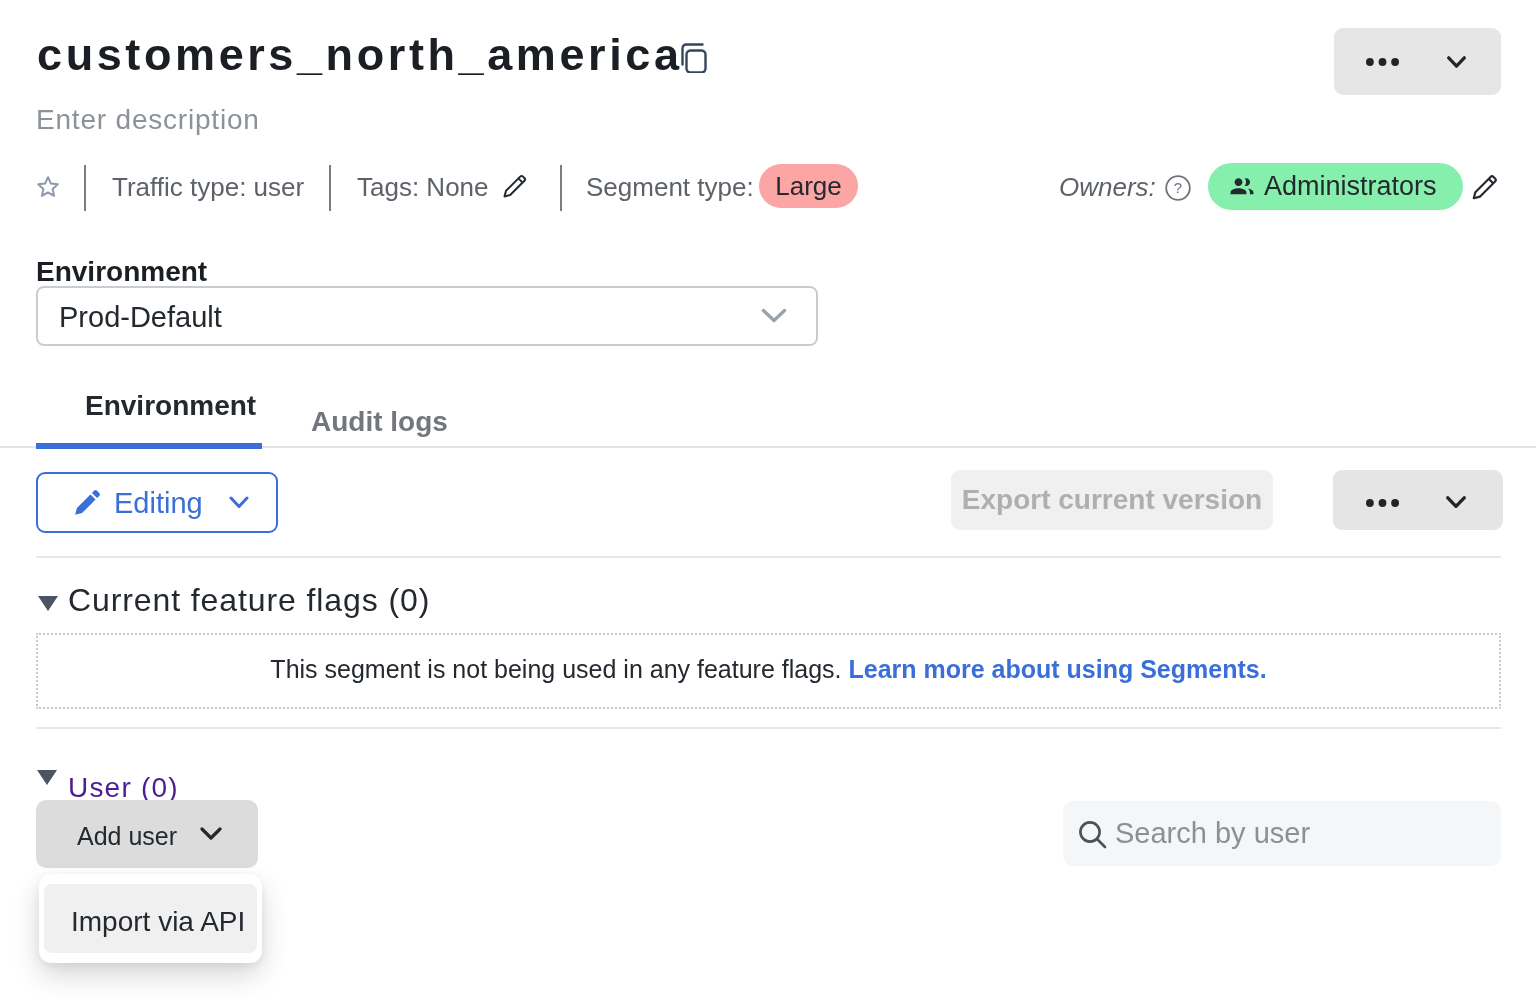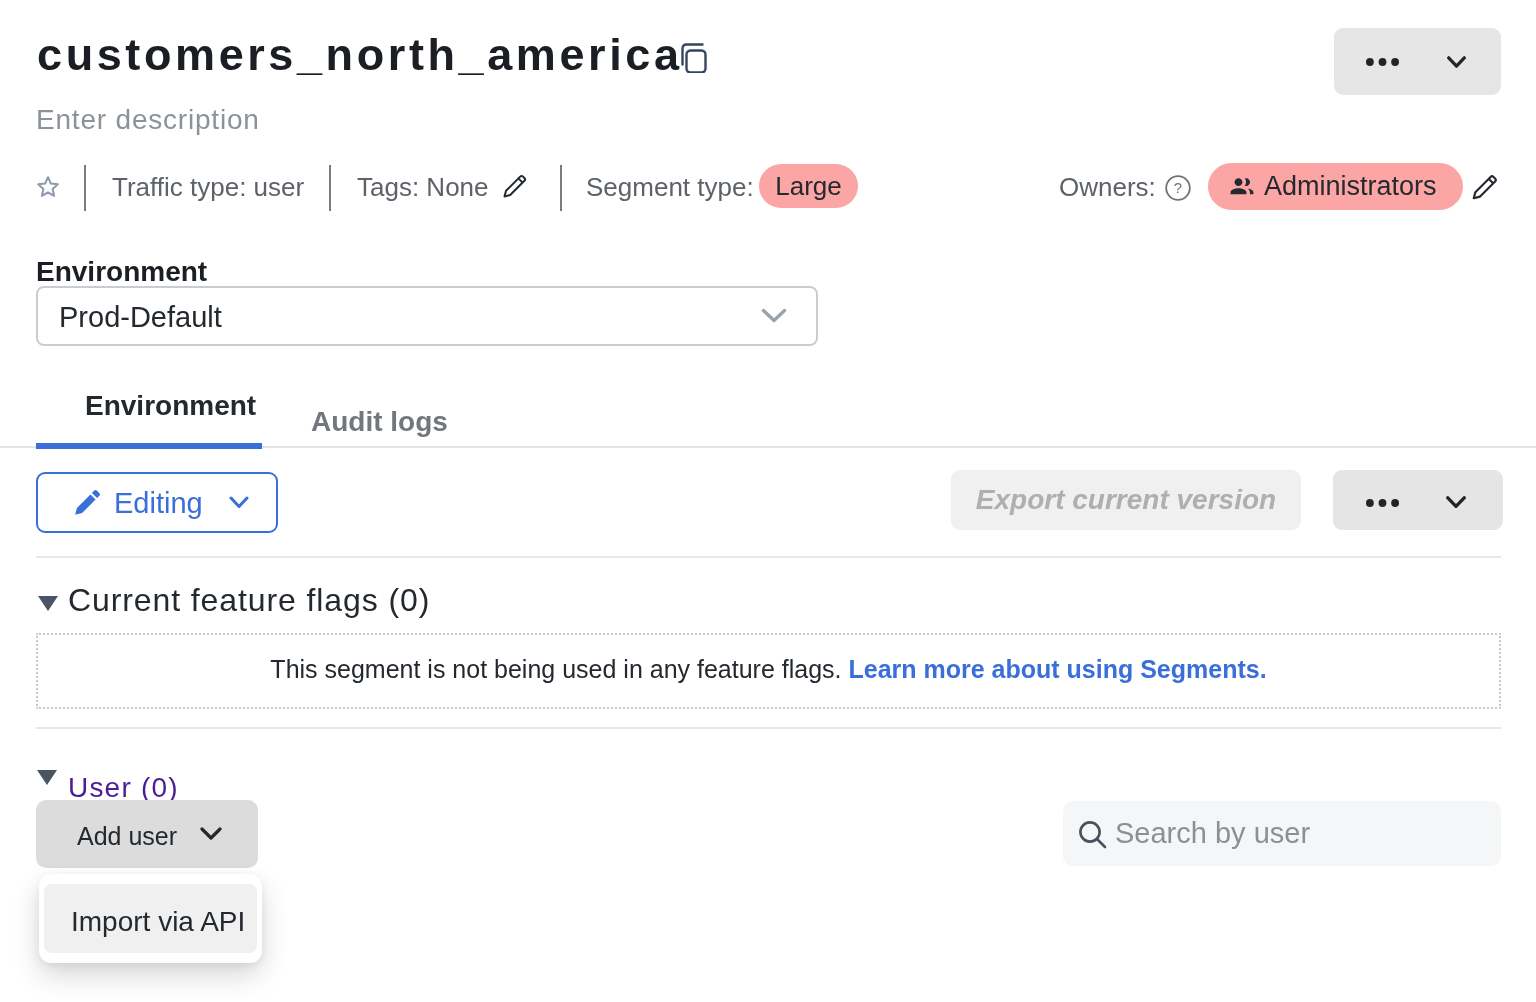--- a/index.html
+++ b/index.html
@@ -37,26 +37,26 @@
 <div class="abs" style="left:329px;top:165px;width:2px;height:46px;background:#797d82;"></div>
 <div class="abs" style="left:357px;top:172px;font-size:26px;color:#5d6269;">Tags: None</div>
 <svg class="abs" style="left:501px;top:172px;" width="28" height="28" viewBox="0 0 28 28" fill="none">
   <path d="M3.5 24.5 L5 18.8 L19.2 4.6 Q20.6 3.2 22 4.6 L23.4 6 Q24.8 7.4 23.4 8.8 L9.2 23 Z" stroke="#24292f" stroke-width="2" stroke-linejoin="round"></path>
   <path d="M17.4 6.4 L21.6 10.6" stroke="#24292f" stroke-width="2"></path>
 </svg>
 <div class="abs" style="left:560px;top:165px;width:2px;height:46px;background:#797d82;"></div>
 <div class="abs" style="left:586px;top:172px;font-size:26px;color:#5d6269;">Segment type:</div>
 <div class="abs row" style="left:759px;top:164px;width:99px;height:44px;background:#fca5a5;border-radius:22px;justify-content:center;font-size:26px;color:#24292f;">Large</div>
 
-<div class="abs" style="left:1059px;top:172px;font-size:26px;color:#5d6269;">Owners:</div>
+<div class="abs" style="left:1059px;top:172px;font-size:26px;color:#5d6269;font-style:italic;">Owners:</div>
 <svg class="abs" style="left:1165px;top:175px;" width="26" height="26" viewBox="0 0 26 26" fill="none">
   <circle cx="13" cy="13" r="11.8" stroke="#6e737a" stroke-width="1.8"></circle>
   <text x="13" y="18.2" text-anchor="middle" font-size="15" fill="#6e737a" font-family="Liberation Sans">?</text>
 </svg>
-<div class="abs row" style="left:1208px;top:163px;width:255px;height:47px;background:#fca5a5;border-radius:24px;">
+<div class="abs row" style="left:1208px;top:163px;width:255px;height:47px;background:#86efac;border-radius:24px;">
   <svg style="margin-left:20px;" width="28" height="28" viewBox="0 0 24 24" fill="#24292f">
     <path d="M9 11.2c1.9 0 3.4-1.5 3.4-3.4S10.9 4.4 9 4.4 5.6 5.9 5.6 7.8 7.1 11.2 9 11.2zM9 13c-2.3 0-6.8 1.1-6.8 3.4v1.8h13.6v-1.8C15.8 14.1 11.3 13 9 13z"></path>
     <path d="M15.5 11.2c1.9 0 3.4-1.5 3.4-3.4s-1.5-3.4-3.4-3.4c-.4 0-.8.1-1.2.2.7.9 1.2 2 1.2 3.2s-.5 2.3-1.2 3.2c.4.1.8.2 1.2.2zM16.9 13.3c1.1.9 1.9 2 1.9 3.1v1.8h3v-1.8c0-1.7-2.8-2.7-4.9-3.1z"></path>
   </svg>
   <div style="margin-left:8px;font-size:27px;color:#24292f;">Administrators</div>
 </div>
 <svg class="abs" style="left:1470px;top:172px;" width="30" height="30" viewBox="0 0 28 28" fill="none">
   <path d="M3.5 24.5 L5 18.8 L19.2 4.6 Q20.6 3.2 22 4.6 L23.4 6 Q24.8 7.4 23.4 8.8 L9.2 23 Z" stroke="#24292f" stroke-width="2" stroke-linejoin="round"></path>
   <path d="M17.4 6.4 L21.6 10.6" stroke="#24292f" stroke-width="2"></path>
 </svg>
@@ -76,21 +76,21 @@
 <div class="abs" style="left:36px;top:472px;width:242px;height:61px;border:2px solid #3a6fd9;border-radius:9px;box-sizing:border-box;background:#fff;"></div>
 <svg class="abs" style="left:72px;top:488px;" width="30" height="30" viewBox="0 0 28 28">
   <path d="M3 25 L4.6 18.6 L17.2 6 L22 10.8 L9.4 23.4 Z" fill="#3a6fd9"></path>
   <path d="M18.6 4.6 L20.8 2.4 Q22 1.2 23.2 2.4 L25.6 4.8 Q26.8 6 25.6 7.2 L23.4 9.4 Z" fill="#3a6fd9"></path>
 </svg>
 <div class="abs" style="left:114px;top:487px;font-size:29px;color:#3a6fd9;">Editing</div>
 <svg class="abs" style="left:229px;top:496px;" width="20" height="13" viewBox="0 0 20 13" fill="none">
   <path d="M2 2 L10 10.5 L18 2" stroke="#3a6fd9" stroke-width="3" stroke-linecap="round" stroke-linejoin="round"></path>
 </svg>
 
-<div class="abs row" style="left:951px;top:470px;width:350px;height:60px;background:#f0f0f1;border-radius:9px;justify-content:center;font-size:28px;font-weight:700;color:#aeafb1;font-style:italic;">Export current version</div>
+<div class="abs row" style="left:951px;top:470px;width:322px;height:60px;background:#f0f0f1;border-radius:9px;justify-content:center;font-size:28px;font-weight:700;color:#aeafb1;">Export current version</div>
 <div class="abs" style="left:1333px;top:470px;width:170px;height:60px;background:#e5e5e6;border-radius:9px;"></div>
 <svg class="abs" style="left:1366px;top:499px;" width="33" height="8" viewBox="0 0 33 8">
   <circle cx="3.9" cy="4" r="3.9" fill="#222527"></circle>
     <circle cx="16.5" cy="4" r="3.9" fill="#222527"></circle>
     <circle cx="29.1" cy="4" r="3.9" fill="#222527"></circle>
 </svg>
 <svg class="abs" style="left:1446px;top:496px;" width="20" height="12" viewBox="0 0 20 12" fill="none">
   <path d="M1.8 1.8 L10 10.4 L18.2 1.8" stroke="#222527" stroke-width="3.3" stroke-linecap="round" stroke-linejoin="round"></path>
 </svg>
 

